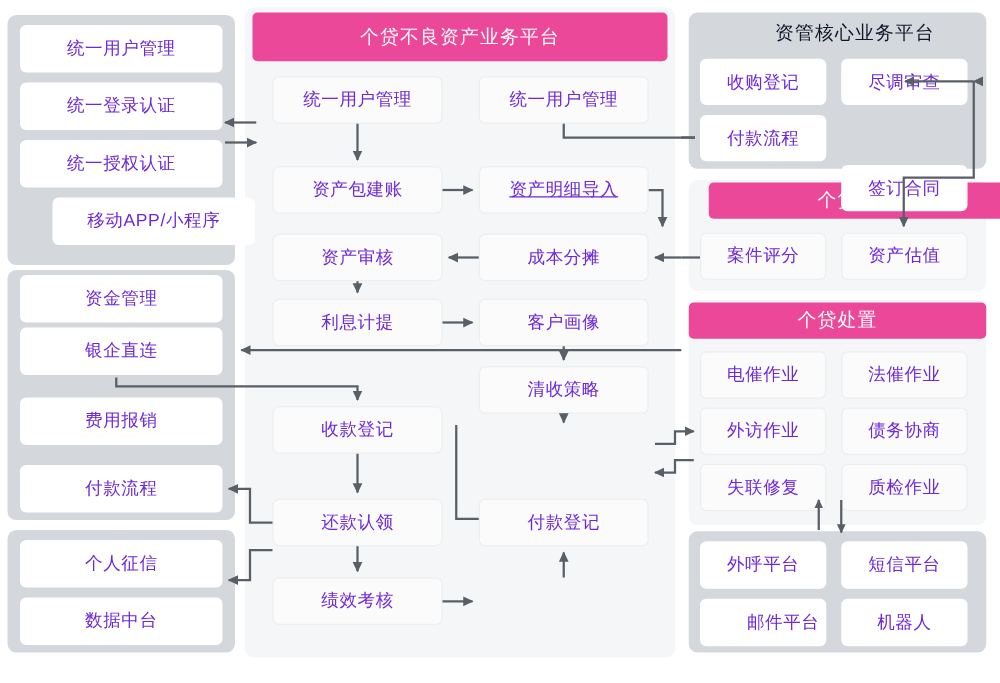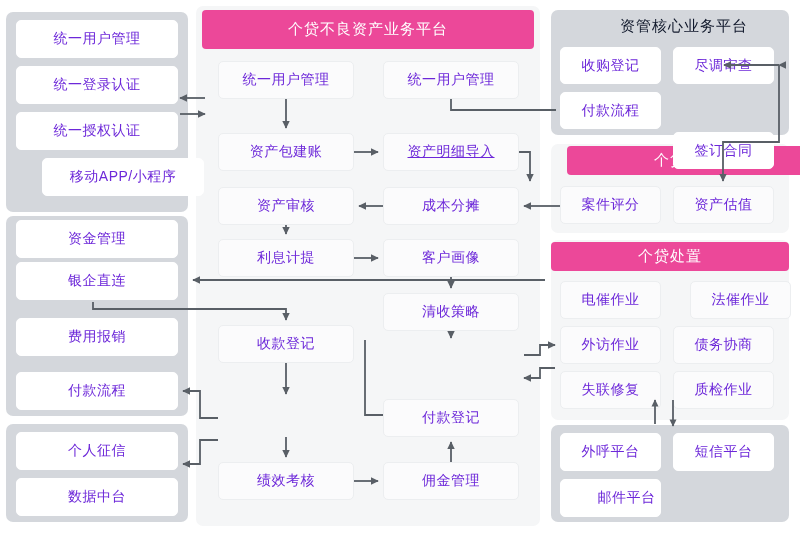--- a/index.html
+++ b/index.html
@@ -62,50 +62,51 @@
   <div class="node flat" style="left:218px;top:187px;width:136px;height:38px;">资产审核</div>
   <div class="node flat" style="left:383px;top:187px;width:136px;height:38px;">成本分摊</div>
 
   <div class="node flat" style="left:218px;top:239px;width:136px;height:38px;">利息计提</div>
   <div class="node flat" style="left:383px;top:239px;width:136px;height:38px;">客户画像</div>
 
   <div class="node flat" style="left:383px;top:293px;width:136px;height:38px;">清收策略</div>
 
   <div class="node flat" style="left:218px;top:325px;width:136px;height:38px;">收款登记</div>
 
+  <div class="node flat" style="left:218px;top:399px;width:136px;height:38px;">还款认领</div>
   <div class="node flat" style="left:383px;top:399px;width:136px;height:38px;">付款登记</div>
 
   <div class="node flat" style="left:218px;top:462px;width:136px;height:38px;">绩效考核</div>
-  <div class="node flat" style="left:383px;top:462px;width:136px;height:38px;">佣金管理</div>
 
   <div class="panel" style="left:551px;top:10px;width:238px;height:125px;"></div>
   <div class="panel-title plain" style="left:551px;top:12px;width:238px;height:28px;">资管核心业务平台</div>
   <div class="node plainwhite" style="left:560px;top:47px;width:101px;height:37px;">收购登记</div>
   <div class="node plainwhite" style="left:673px;top:47px;width:101px;height:37px;">尽调审查</div>
   <div class="node plainwhite" style="left:560px;top:92px;width:101px;height:37px;">付款流程</div>
   <div class="node plainwhite" style="left:673px;top:92px;width:101px;height:37px;margin-top:40px;">签订合同</div>
 
   <div class="panel light" style="left:551px;top:144px;width:238px;height:89px;"></div>
   <div class="panel-title blue" style="left:551px;top:146px;width:238px;height:29px;margin-left:16px;">个贷估值</div>
   <div class="node flat" style="left:560px;top:186px;width:101px;height:38px;">案件评分</div>
   <div class="node flat" style="left:673px;top:186px;width:101px;height:38px;">资产估值</div>
 
   <div class="panel light" style="left:551px;top:240px;width:238px;height:180px;"></div>
   <div class="panel-title blue" style="left:551px;top:242px;width:238px;height:29px;">个贷处置</div>
   <div class="node flat" style="left:560px;top:281px;width:101px;height:38px;">电催作业</div>
-  <div class="node flat" style="left:690px;top:281px;width:101px;height:38px;">法催作业</div>
+  <div class="node flat" style="left:673px;top:281px;width:101px;height:38px;">法催作业</div>
   <div class="node flat" style="left:560px;top:326px;width:101px;height:38px;">外访作业</div>
   <div class="node flat" style="left:673px;top:326px;width:101px;height:38px;">债务协商</div>
   <div class="node flat" style="left:560px;top:371px;width:101px;height:38px;">失联修复</div>
   <div class="node flat" style="left:673px;top:371px;width:101px;height:38px;">质检作业</div>
 
   <div class="panel" style="left:551px;top:425px;width:238px;height:97px;"></div>
   <div class="node plainwhite" style="left:560px;top:433px;width:101px;height:38px;">外呼平台</div>
   <div class="node plainwhite" style="left:673px;top:433px;width:101px;height:38px;">短信平台</div>
   <div class="node plainwhite" style="left:560px;top:479px;width:101px;height:38px;padding-left:32px;">邮件平台</div>
+  <div class="node plainwhite" style="left:673px;top:479px;width:101px;height:38px;">机器人</div>
 
   <svg id="wires" viewBox="0 0 800 546">
     <defs>
       <marker id="ah" markerWidth="9" markerHeight="9" refX="7.4" refY="4.5" orient="auto" markerUnits="userSpaceOnUse">
         <path d="M0,0.6 L8.2,4.5 L0,8.4 z" fill="#595f66"></path>
       </marker>
       <marker id="ahs" markerWidth="8" markerHeight="8" refX="6.6" refY="4" orient="auto" markerUnits="userSpaceOnUse">
         <path d="M0,0.5 L7.4,4 L0,7.5 z" fill="#595f66"></path>
       </marker>
     </defs>

